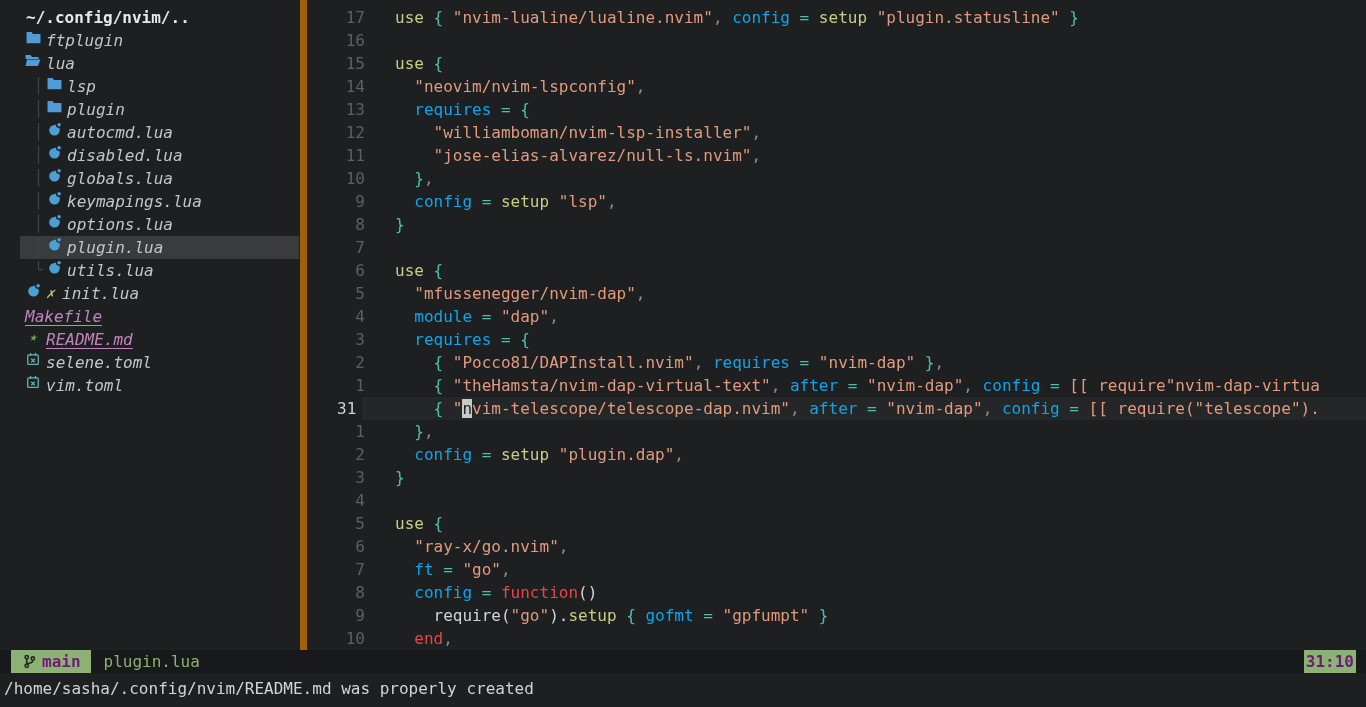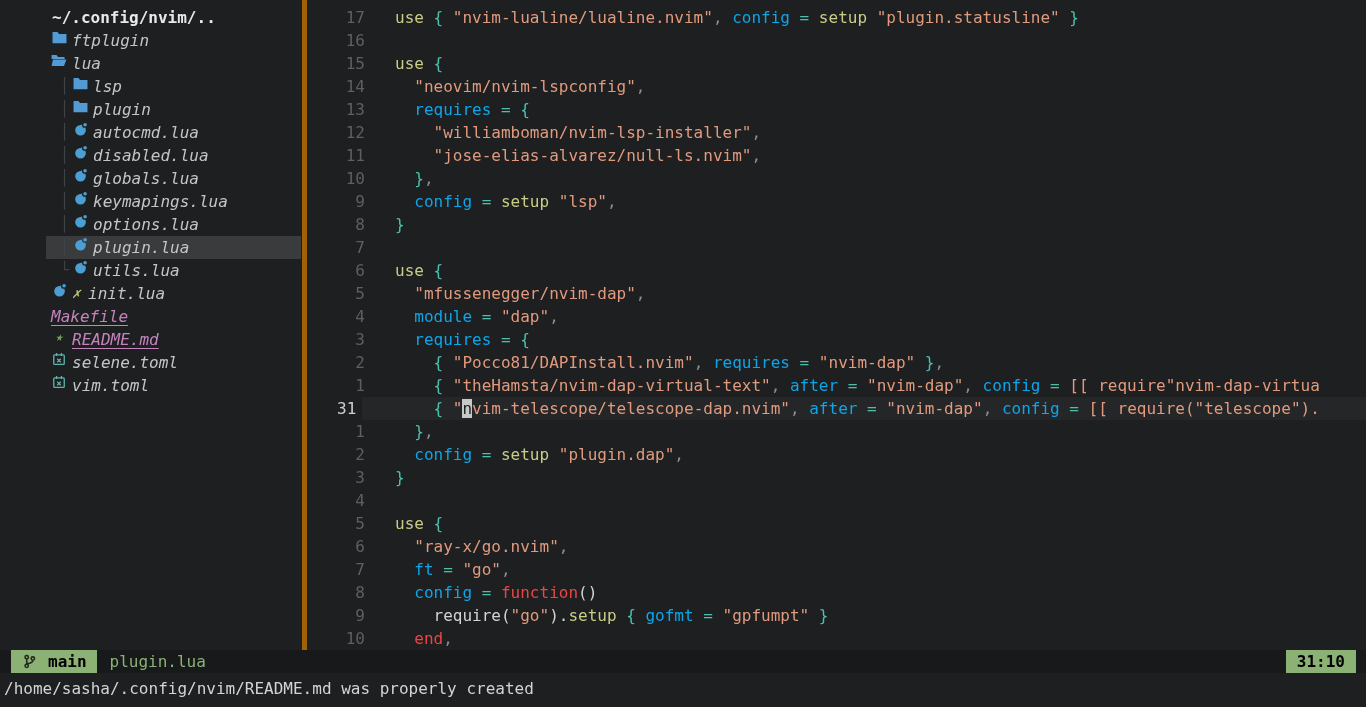--- a/index.html
+++ b/index.html
@@ -2,22 +2,22 @@
 <html><head>
 <meta charset="utf-8">
 <style>
   html,body{margin:0;padding:0;background:#1d1f21;}
   body{width:1366px;height:707px;overflow:hidden;
        font-family:"DejaVu Sans Mono","Liberation Mono",monospace;}
   .app{position:relative;width:1366px;height:707px;background:#1d1f21;}
 
   
   .tree{position:absolute;left:0;top:0;width:307px;height:650px;box-sizing:border-box;
-        padding-top:6px;border-right:5px solid #a16207;font-size:16px;color:#c3c6c7;
-        overflow:hidden;background:#1d1f21;padding-left:26px;}
+        padding-top:6px;border-right:7px solid #a16207;font-size:16px;color:#c3c6c7;
+        overflow:hidden;background:#1d1f21;}
   .theader{height:23px;line-height:23px;padding-left:26px;color:#e8e9e9;font-weight:bold;white-space:pre;}
   .trow{height:23px;line-height:23px;display:flex;align-items:flex-start;
         padding-left:25px;white-space:pre;cursor:default;font-style:italic;}
   .trow.l1{padding-left:34px;}
   .trow.sel{background:#393b3d;margin-left:20px;padding-left:14px;margin-right:1px;}
   .guide{color:#3f4345;width:12px;flex:none;font-size:15px;}
   .ticon{width:16px;height:16px;margin-right:5px;flex:none;display:inline-flex;
          align-items:center;justify-content:center;}
   .tmark{color:#c4ca78;width:16px;flex:none;font-size:14px;text-align:left;}
   .tlabel{}
@@ -33,25 +33,25 @@
   .code{flex:1;overflow:hidden;white-space:pre;color:#d2d4d4;}
   .code.curline{background:#242628;margin-left:-33px;padding-left:33px;}
   .fn{color:#c9cd85;} .str{color:#e19a7d;} .id{color:#0ea5e9;margin-top:28px;}
   .op{color:#4cc0ac;} .kw{color:#ef4444;} .pln{color:#d2d4d4;}
   .pun{color:#8b8f91;}
   .cur{background:#c7c9c8;color:#1d1f21;}
 
   
   .statusline{position:absolute;left:0;top:650px;width:1366px;height:23px;background:#17191a;
               display:flex;align-items:center;font-size:16px;}
-  .badge{background:#8bb174;color:#000000;font-weight:bold;height:23px;line-height:23px;
-         display:flex;align-items:center;padding:0 10px;gap:6px;}
+  .badge{background:#8bb174;color:#701a75;font-weight:bold;height:23px;line-height:23px;
+         display:flex;align-items:center;padding:0 10px;}
   .badge.left{margin-left:11px;}
   .slfile{color:#8bb174;margin-left:13px;}
-  .badge.right{margin-left:auto;margin-right:10px;padding:0 11px;}
+  .badge.right{margin-left:auto;margin-right:10px;padding:0 2px;}
 
   
   .cmdline{position:absolute;left:0;top:673px;width:1366px;height:34px;box-sizing:border-box;
            padding:4px 0 0 4px;color:#d2d4d4;font-size:16px;line-height:23px;white-space:pre;}
 </style>
 </head>
 <body>
 
 <div class="app">
 

